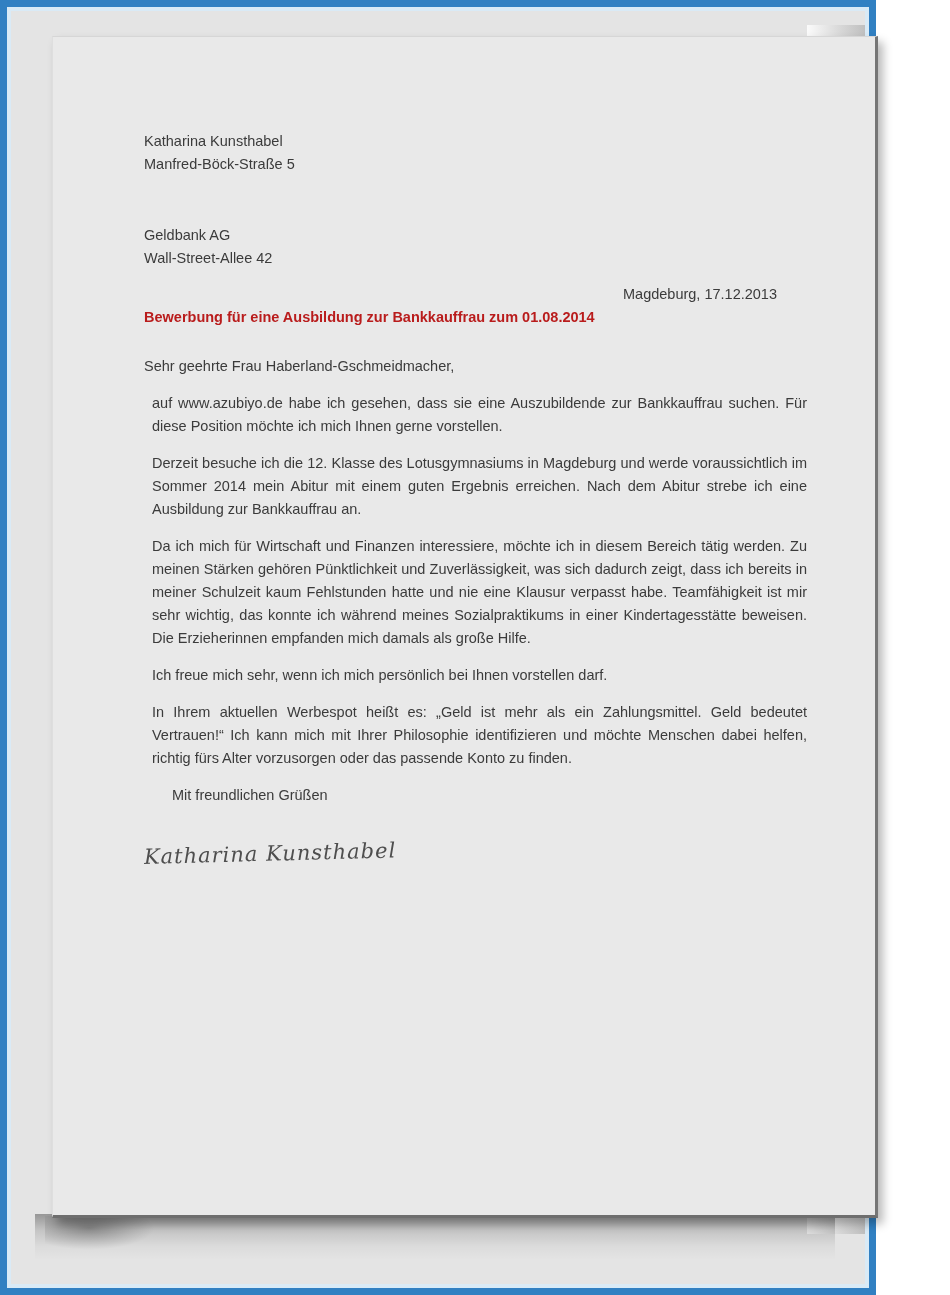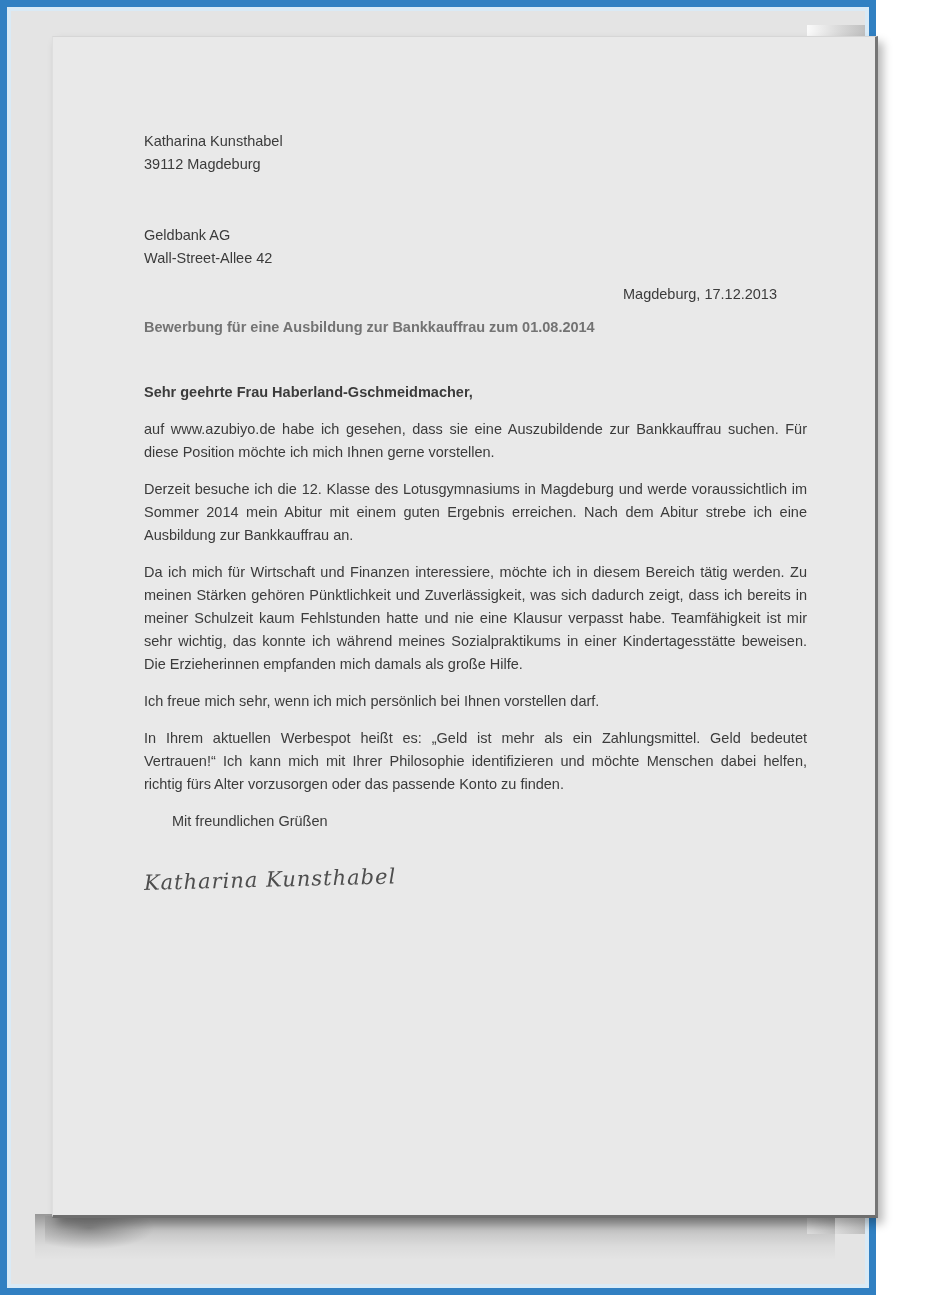--- a/index.html
+++ b/index.html
@@ -54,31 +54,30 @@
     color: var(--text-dark);
     font-size: 14.5px;
     line-height: 23px;
   }
   .addr-block div { white-space: nowrap; }
   .sender { margin-bottom: 48px; }
   .recipient { margin-bottom: 13px; }
   .date-line {
     text-align: right;
     padding-right: 30px;
-    margin-bottom: 10px;
   }
   .subject {
     font-weight: bold;
-    color: #737373;
-    margin-bottom: 42px;
+    color: #b91c1c;
+    margin-bottom: 26px;
   }
-  .salutation { margin-bottom: 14px; font-weight: bold; }
+  .salutation { margin-bottom: 14px; }
   .para {
     text-align: justify;
-    margin: 0 0 14px 0;
+    margin: 0 0 14px 8px;
   }
   .closing { margin-top: 13px; margin-left: 28px; }
   .signature {
     margin-top: 39px;
     font-family: "DejaVu Serif", serif;
     font-style: italic;
     font-size: 21px;
     letter-spacing: 1px;
     color: #4e4e4e;
     transform: rotate(-1.5deg);
@@ -91,21 +90,21 @@
 <div class="frame">
   <div class="backdrop">
     <div class="gutter-right"></div>
     <div class="gutter-bottom"></div>
     <div class="corner-smudge"></div>
 
     <div class="page">
 
       <div class="addr-block sender">
         <div>Katharina Kunsthabel</div>
-        <div>39112 Magdeburg</div>
+        <div>Manfred-Böck-Straße 5</div>
       </div>
 
       <div class="addr-block recipient">
         <div>Geldbank AG</div>
         <div>Wall-Street-Allee 42</div>
       </div>
 
       <div class="date-line">Magdeburg, 17.12.2013</div>
 
       <div class="subject">Bewerbung für eine Ausbildung zur Bankkauffrau zum 01.08.2014</div>

